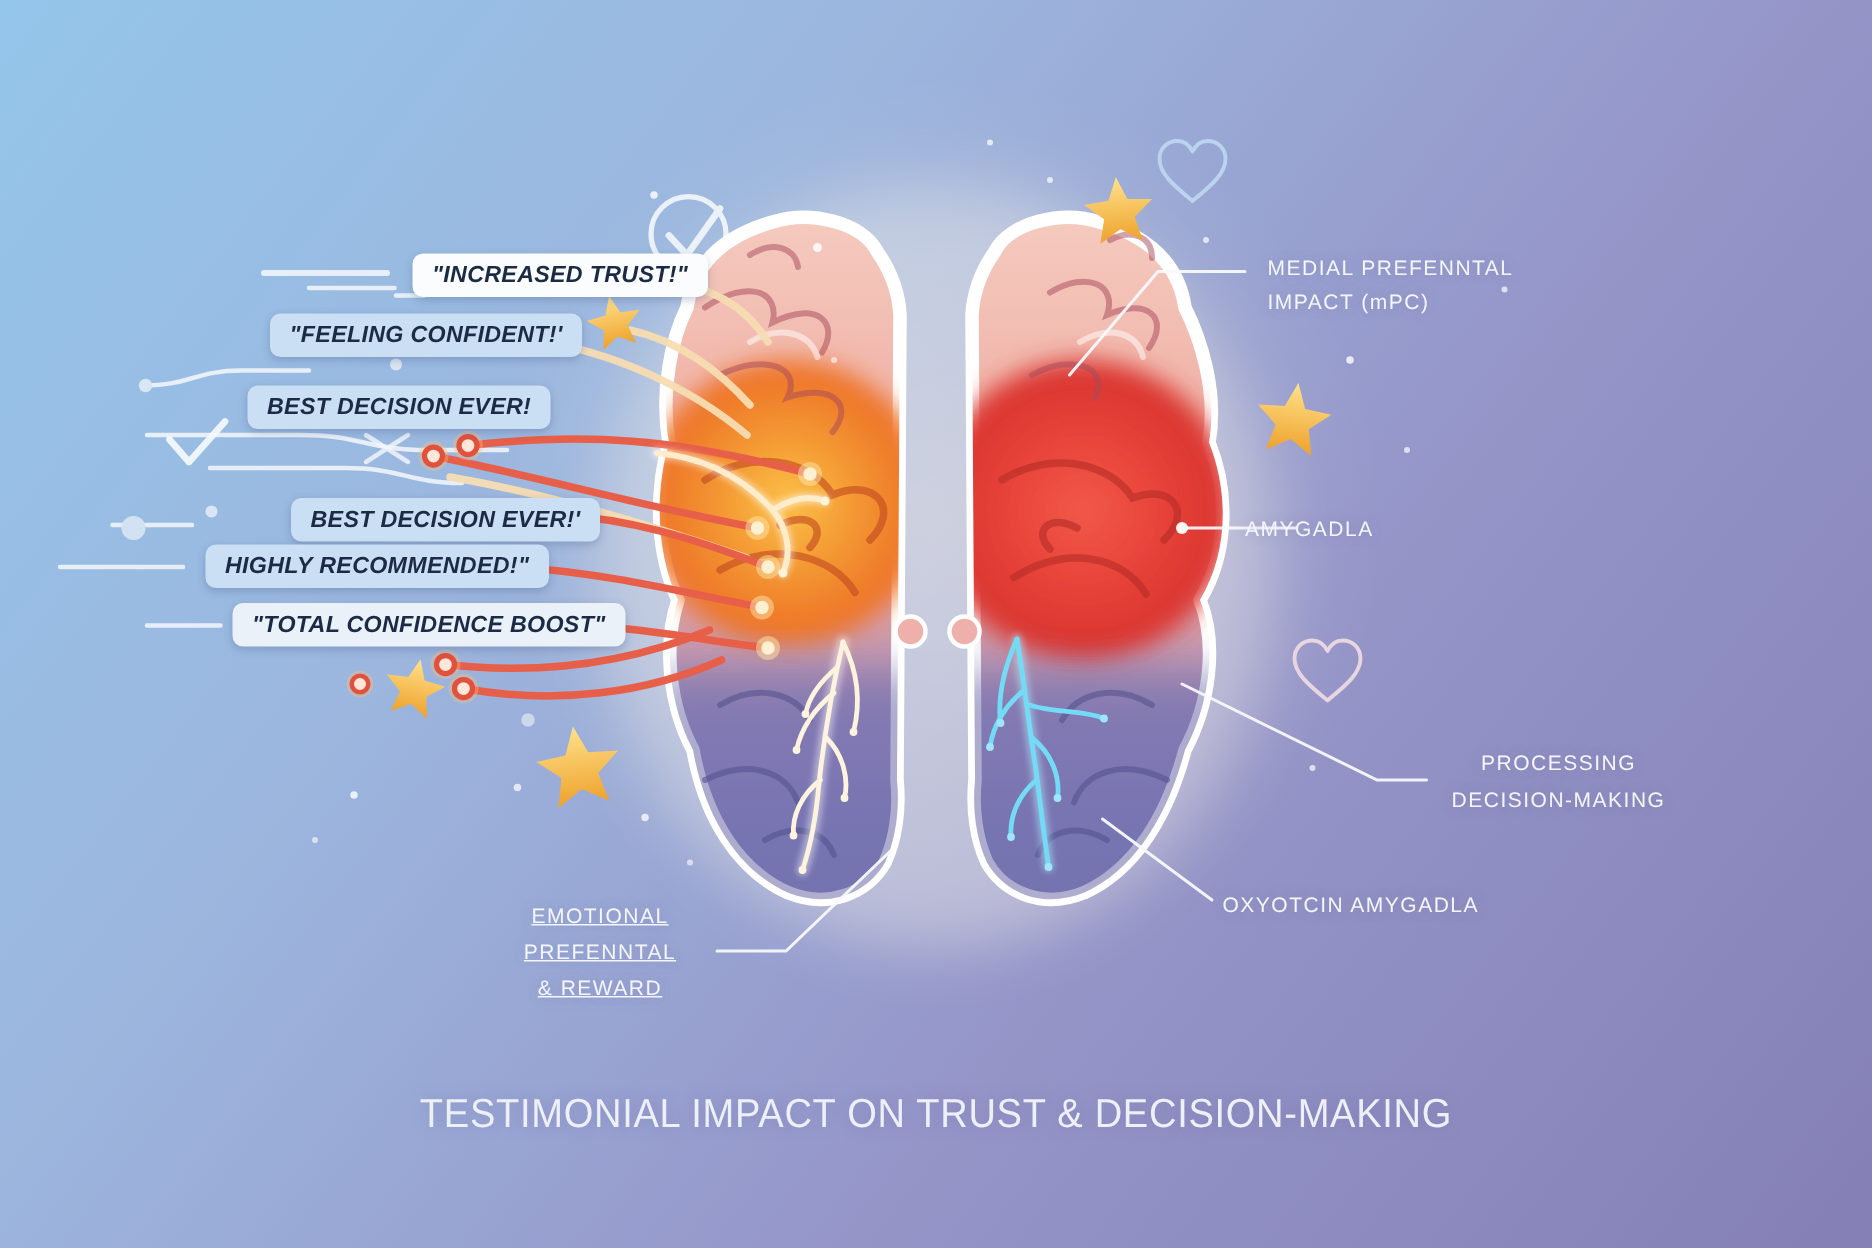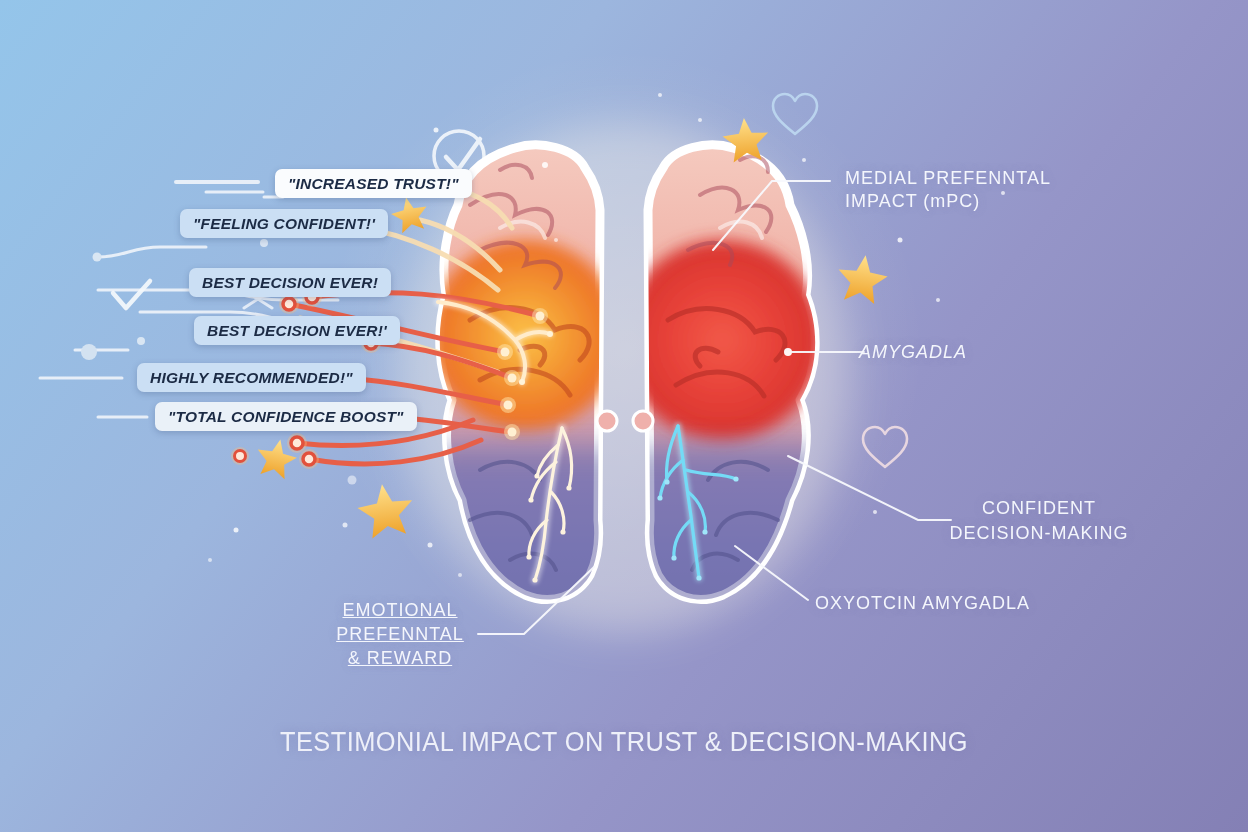--- a/index.html
+++ b/index.html
@@ -2,21 +2,21 @@
 <html><head>
 <meta charset="utf-8">
 <style>
   html,body{margin:0;padding:0;}
   body{width:1248px;height:832px;overflow:hidden;font-family:"Liberation Sans",sans-serif;}
   .stage{position:relative;width:1248px;height:832px;
     background:linear-gradient(128deg,#94c5ea 0%,#9cb6de 32%,#9595c8 64%,#8480b5 100%);}
   .stage::before{content:"";position:absolute;inset:0;
     background:radial-gradient(circle at 50% 42%,rgba(255,243,228,.28) 0%,rgba(255,243,228,0) 38%);}
   svg.art{position:absolute;left:0;top:0;width:1248px;height:832px;}
-  .label{position:absolute;color:#f4f6fc;font-size:18px;letter-spacing:1px;line-height:23px;
+  .label{position:absolute;color:#f4f6fc;font-size:14px;letter-spacing:1px;line-height:23px;
     text-shadow:0 0 8px rgba(120,120,180,.35);}
   .label.center{text-align:center;}
   .bubble{position:absolute;height:29px;display:flex;align-items:center;justify-content:center;
     padding:0 13px;border-radius:7px;font-style:italic;font-weight:700;font-size:15.5px;
     color:#1c2b45;letter-spacing:.2px;white-space:nowrap;
     box-shadow:0 2px 6px rgba(55,75,120,.28);}
   .b-white{background:#fafcfe;}
   .b-blue{background:#cbdff4;}
   .b-pale{background:#eaf1f8;}
   .title{position:absolute;left:0;top:727px;width:1248px;text-align:center;color:#eef0f9;
@@ -292,44 +292,44 @@
     <circle cx="788" cy="352" r="4" fill="#ffffff" stroke="none"></circle>
   </g>
 </svg>
 
   <div class="bubble b-white" style="left:275px;top:169px;">
     <span>"INCREASED TRUST!"</span>
   </div>
   <div class="bubble b-blue" style="left:180px;top:209px;">
     <span>"FEELING CONFIDENT!'</span>
   </div>
-  <div class="bubble b-blue" style="left:165px;top:268px;margin-left:24px;">
+  <div class="bubble b-blue" style="left:165px;top:257px;">
     <span>BEST DECISION EVER!</span>
   </div>
-  <div class="bubble b-blue" style="left:194px;top:316px;">
+  <div class="bubble b-blue" style="left:194px;top:332px;">
     <span>BEST DECISION EVER!'</span>
   </div>
   <div class="bubble b-blue" style="left:137px;top:363px;">
     <span>HIGHLY RECOMMENDED!"</span>
   </div>
   <div class="bubble b-pale" style="left:155px;top:402px;">
     <span>"TOTAL CONFIDENCE BOOST"</span>
   </div>
 
   <div class="label" style="left:845px;top:167px;">
     <div>MEDIAL PREFENNTAL</div>
     <div>IMPACT (mPC)</div>
   </div>
 
-  <div class="label" style="left:859px;top:341px;font-style:italic;">
+  <div class="label" style="left:830px;top:341px;">
     <div>AMYGADLA</div>
   </div>
 
   <div class="label center" style="left:948px;top:496px;width:182px;line-height:25px;">
-    <div>CONFIDENT</div>
+    <div>PROCESSING</div>
     <div>DECISION-MAKING</div>
   </div>
 
   <div class="label" style="left:815px;top:592px;">
     <div>OXYOTCIN AMYGADLA</div>
   </div>
 
   <div class="label center" style="left:318px;top:598px;width:164px;line-height:24px;text-decoration:underline;">
     <div>EMOTIONAL</div>
     <div>PREFENNTAL</div>

